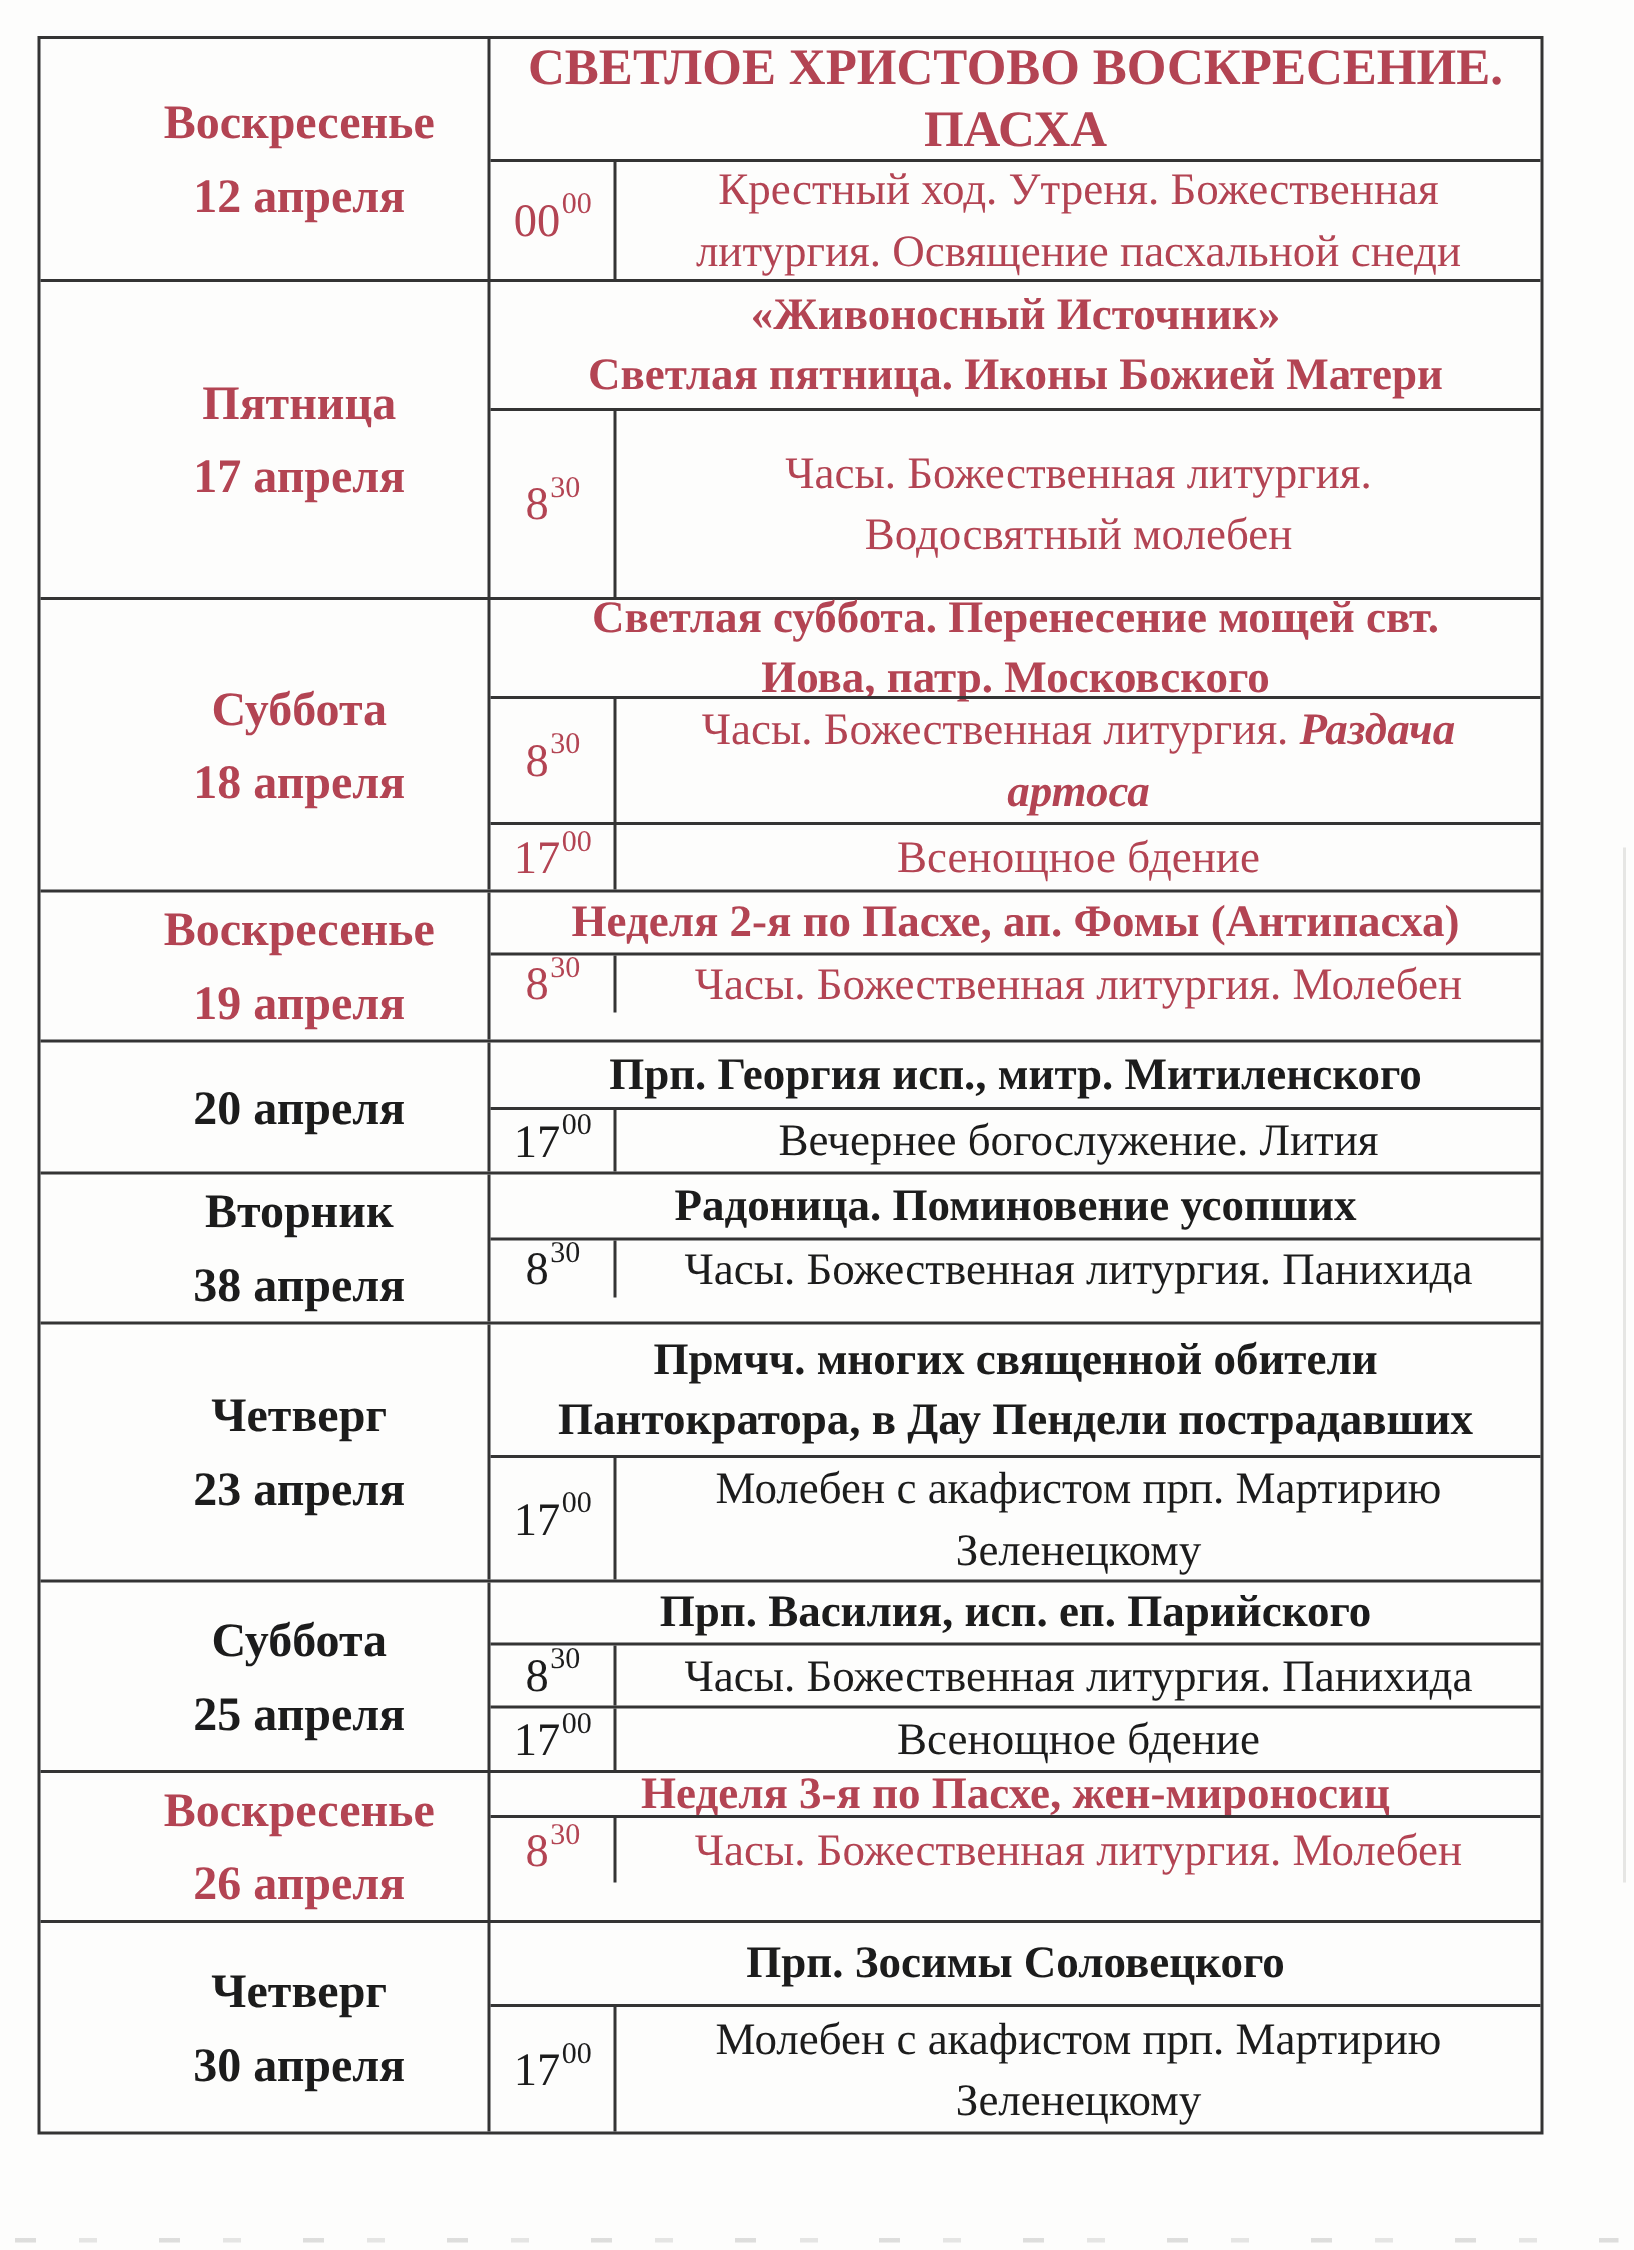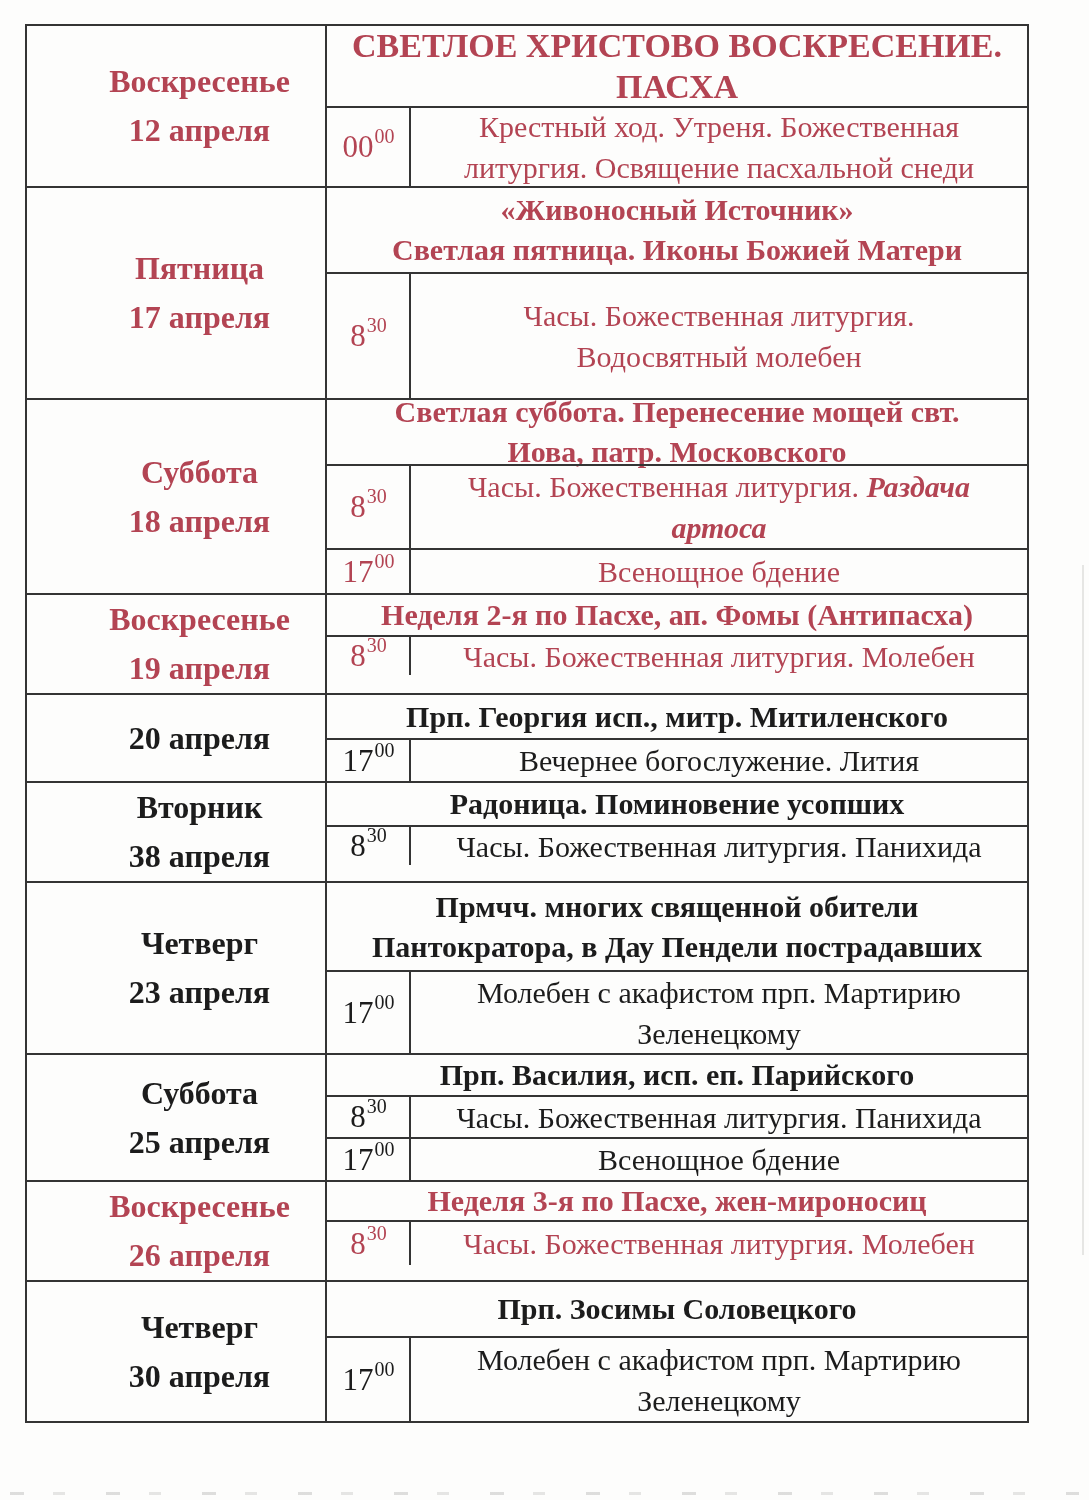--- a/index.html
+++ b/index.html
@@ -305,21 +305,21 @@
         </div>
       </div>
     </div>
 
     <div class="group red">
       <div class="day-cell">
         <div>Воскресенье</div>
         <div>26 апреля</div>
       </div>
       <div class="rows">
-        <div class="feast-cell" style="height:38px">
+        <div class="feast-cell" style="height:28px">
           <div>Неделя 3-я по Пасхе, жен-мироносиц</div>
         </div>
         <div class="svc-row" style="height:45px">
           <div class="time-cell">
               <span>8</span>
               <sup>30</sup>
             </div>
           <div class="desc-cell">
             <div>Часы. Божественная литургия. Молебен</div>
           </div>

